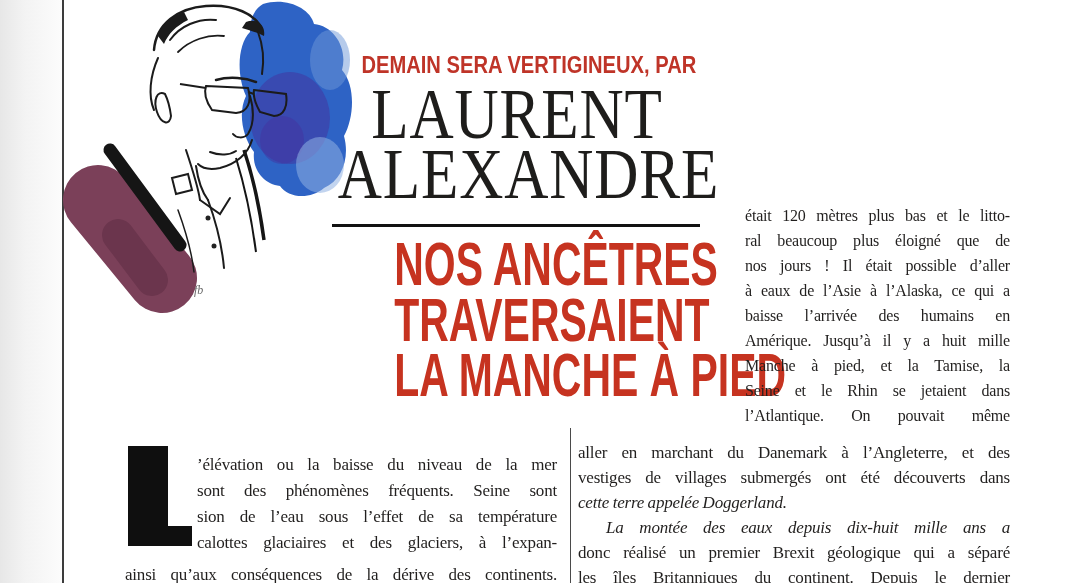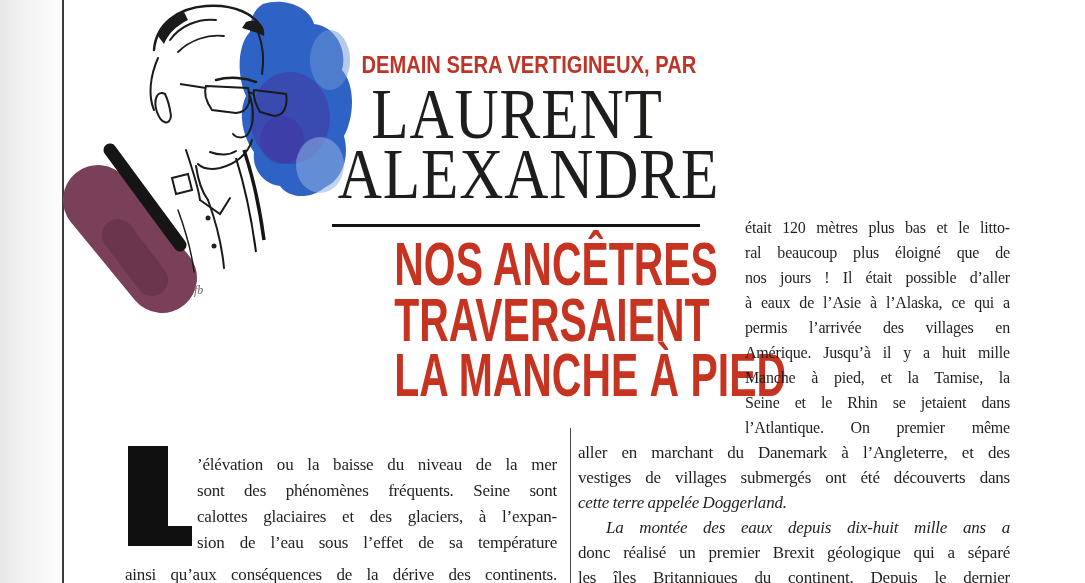--- a/index.html
+++ b/index.html
@@ -24,21 +24,21 @@
              font-family:"Liberation Sans",sans-serif;font-weight:bold;font-size:62px;
              line-height:55.5px;color:var(--title-red,#c63320);
              transform:scaleX(0.66);transform-origin:50% 0;}
   .red-title div{white-space:nowrap;}
 
   
   .tcol{position:absolute;}
   .tline{text-align:justify;text-align-last:justify;letter-spacing:-0.2px;word-spacing:-0.5px;}
   .tline.nojust{text-align-last:left;font-style:italic;}
   .tline.ind{text-indent:28px;font-style:italic;}
-  .col-narrow{left:745px;top:203px;width:265px;font-size:16px;line-height:25px;margin-top:12px;}
+  .col-narrow{left:745px;top:203px;width:265px;font-size:16px;line-height:25px;}
   .col-wide{left:578px;top:440px;width:432px;font-size:17px;line-height:25px;}
   .col-left-beside{left:197px;top:432px;width:360px;font-size:17px;line-height:26px;margin-top:20px;}
   .col-left-full{left:125px;top:562px;width:432px;font-size:17px;line-height:26px;}
   .col-divider{position:absolute;left:570px;top:428px;width:1px;height:155px;background:#4a4a4a;}
 
   
   .drop-cap{position:absolute;left:128px;top:446px;width:64px;height:100px;}
   .drop-cap .stem{position:absolute;left:0;top:0;width:40px;height:100px;background:#0f0f0f;}
   .drop-cap .foot{position:absolute;left:0;top:80px;width:64px;height:20px;background:#0f0f0f;}
 
@@ -125,39 +125,39 @@
   </div>
 
   <div class="drop-cap" role="img" aria-label="L">
     <div class="stem"></div>
     <div class="foot"></div>
   </div>
 
   <div class="tcol col-left-beside">
       <div class="tline">’élévation ou la baisse du niveau de la mer</div>
       <div class="tline">sont des phénomènes fréquents. Seine sont</div>
+      <div class="tline">sion de l’eau sous l’effet de sa température</div>
       <div class="tline">calottes glaciaires et des glaciers, à l’expan-</div>
-      <div class="tline">sion de l’eau sous l’effet de sa température</div>
     </div>
   <div class="tcol col-left-full">
       <div class="tline">ainsi qu’aux conséquences de la dérive des continents.</div>
     </div>
 
   <div class="col-divider"></div>
 
   <div class="tcol col-narrow">
       <div class="tline">était 120 mètres plus bas et le litto-</div>
       <div class="tline">ral beaucoup plus éloigné que de</div>
       <div class="tline">nos jours ! Il était possible d’aller</div>
       <div class="tline">à eaux de l’Asie à l’Alaska, ce qui a</div>
-      <div class="tline">permis l’arrivée des villages en</div>
+      <div class="tline">baisse l’arrivée des humains en</div>
       <div class="tline">Amérique. Jusqu’à il y a huit mille</div>
       <div class="tline">Manche à pied, et la Tamise, la</div>
       <div class="tline">Seine et le Rhin se jetaient dans</div>
-      <div class="tline">l’Atlantique. On premier même</div>
+      <div class="tline">l’Atlantique. On pouvait même</div>
     </div>
 
   <div class="tcol col-wide">
       <div class="tline">aller en marchant du Danemark à l’Angleterre, et des</div>
       <div class="tline">vestiges de villages submergés ont été découverts dans</div>
       <div class="tline nojust">cette terre appelée Doggerland.</div>
       <div class="tline ind">La montée des eaux depuis dix-huit mille ans a</div>
       <div class="tline">donc réalisé un premier Brexit géologique qui a séparé</div>
       <div class="tline">les îles Britanniques du continent. Depuis le dernier</div>
     </div>

